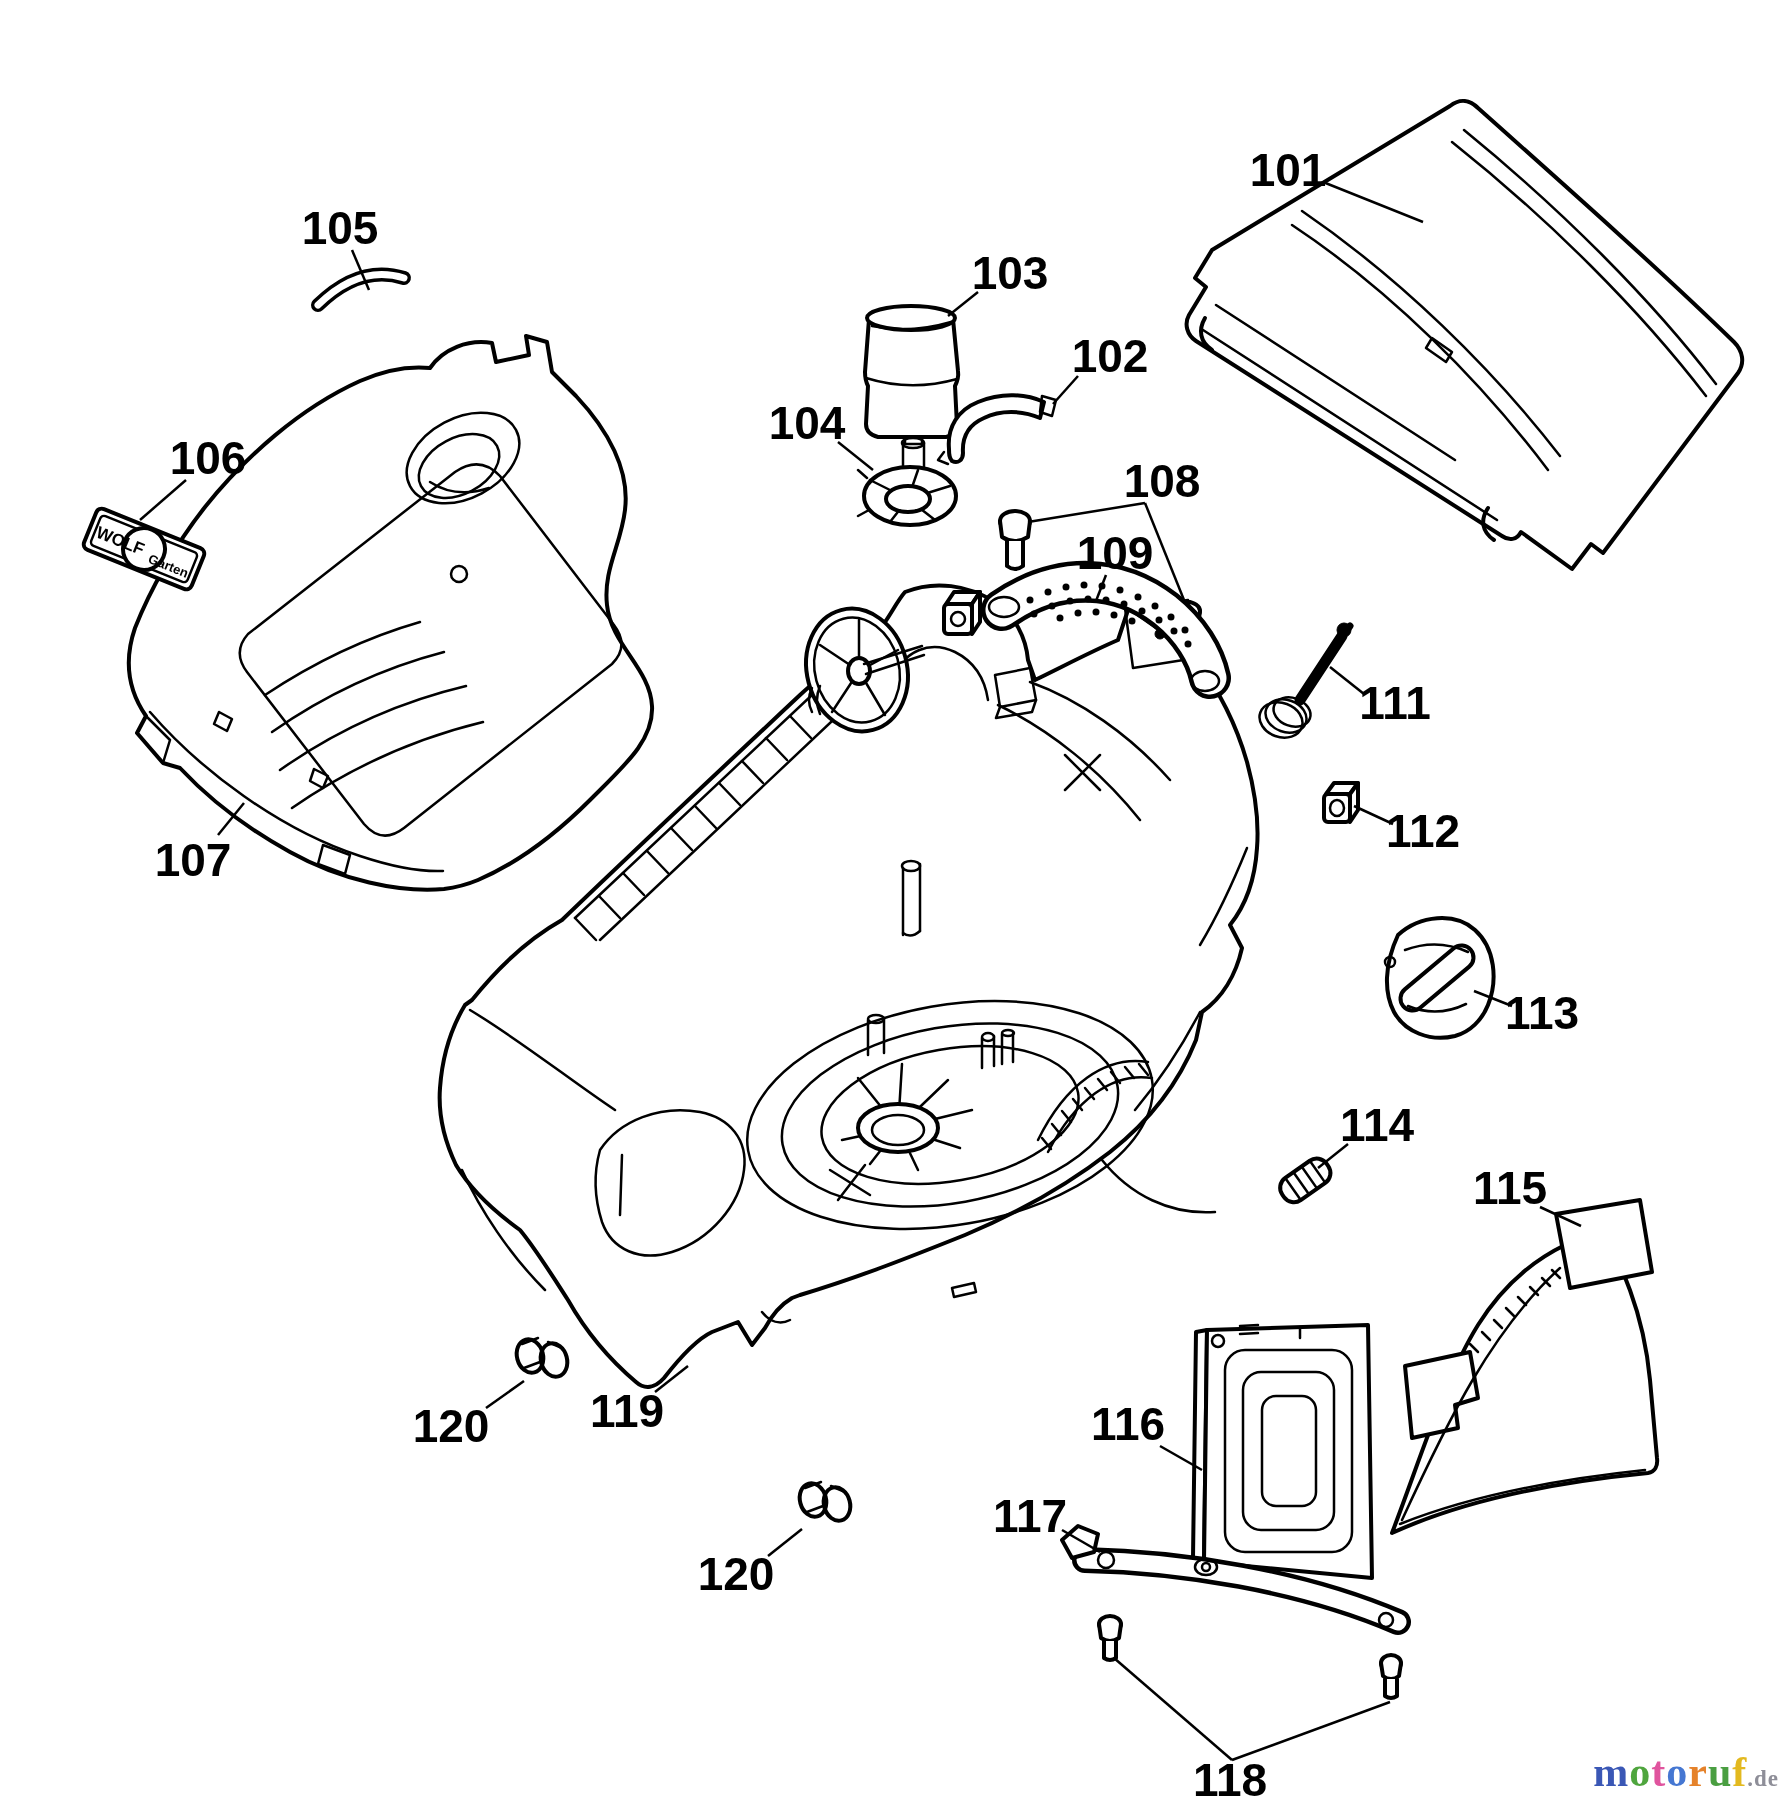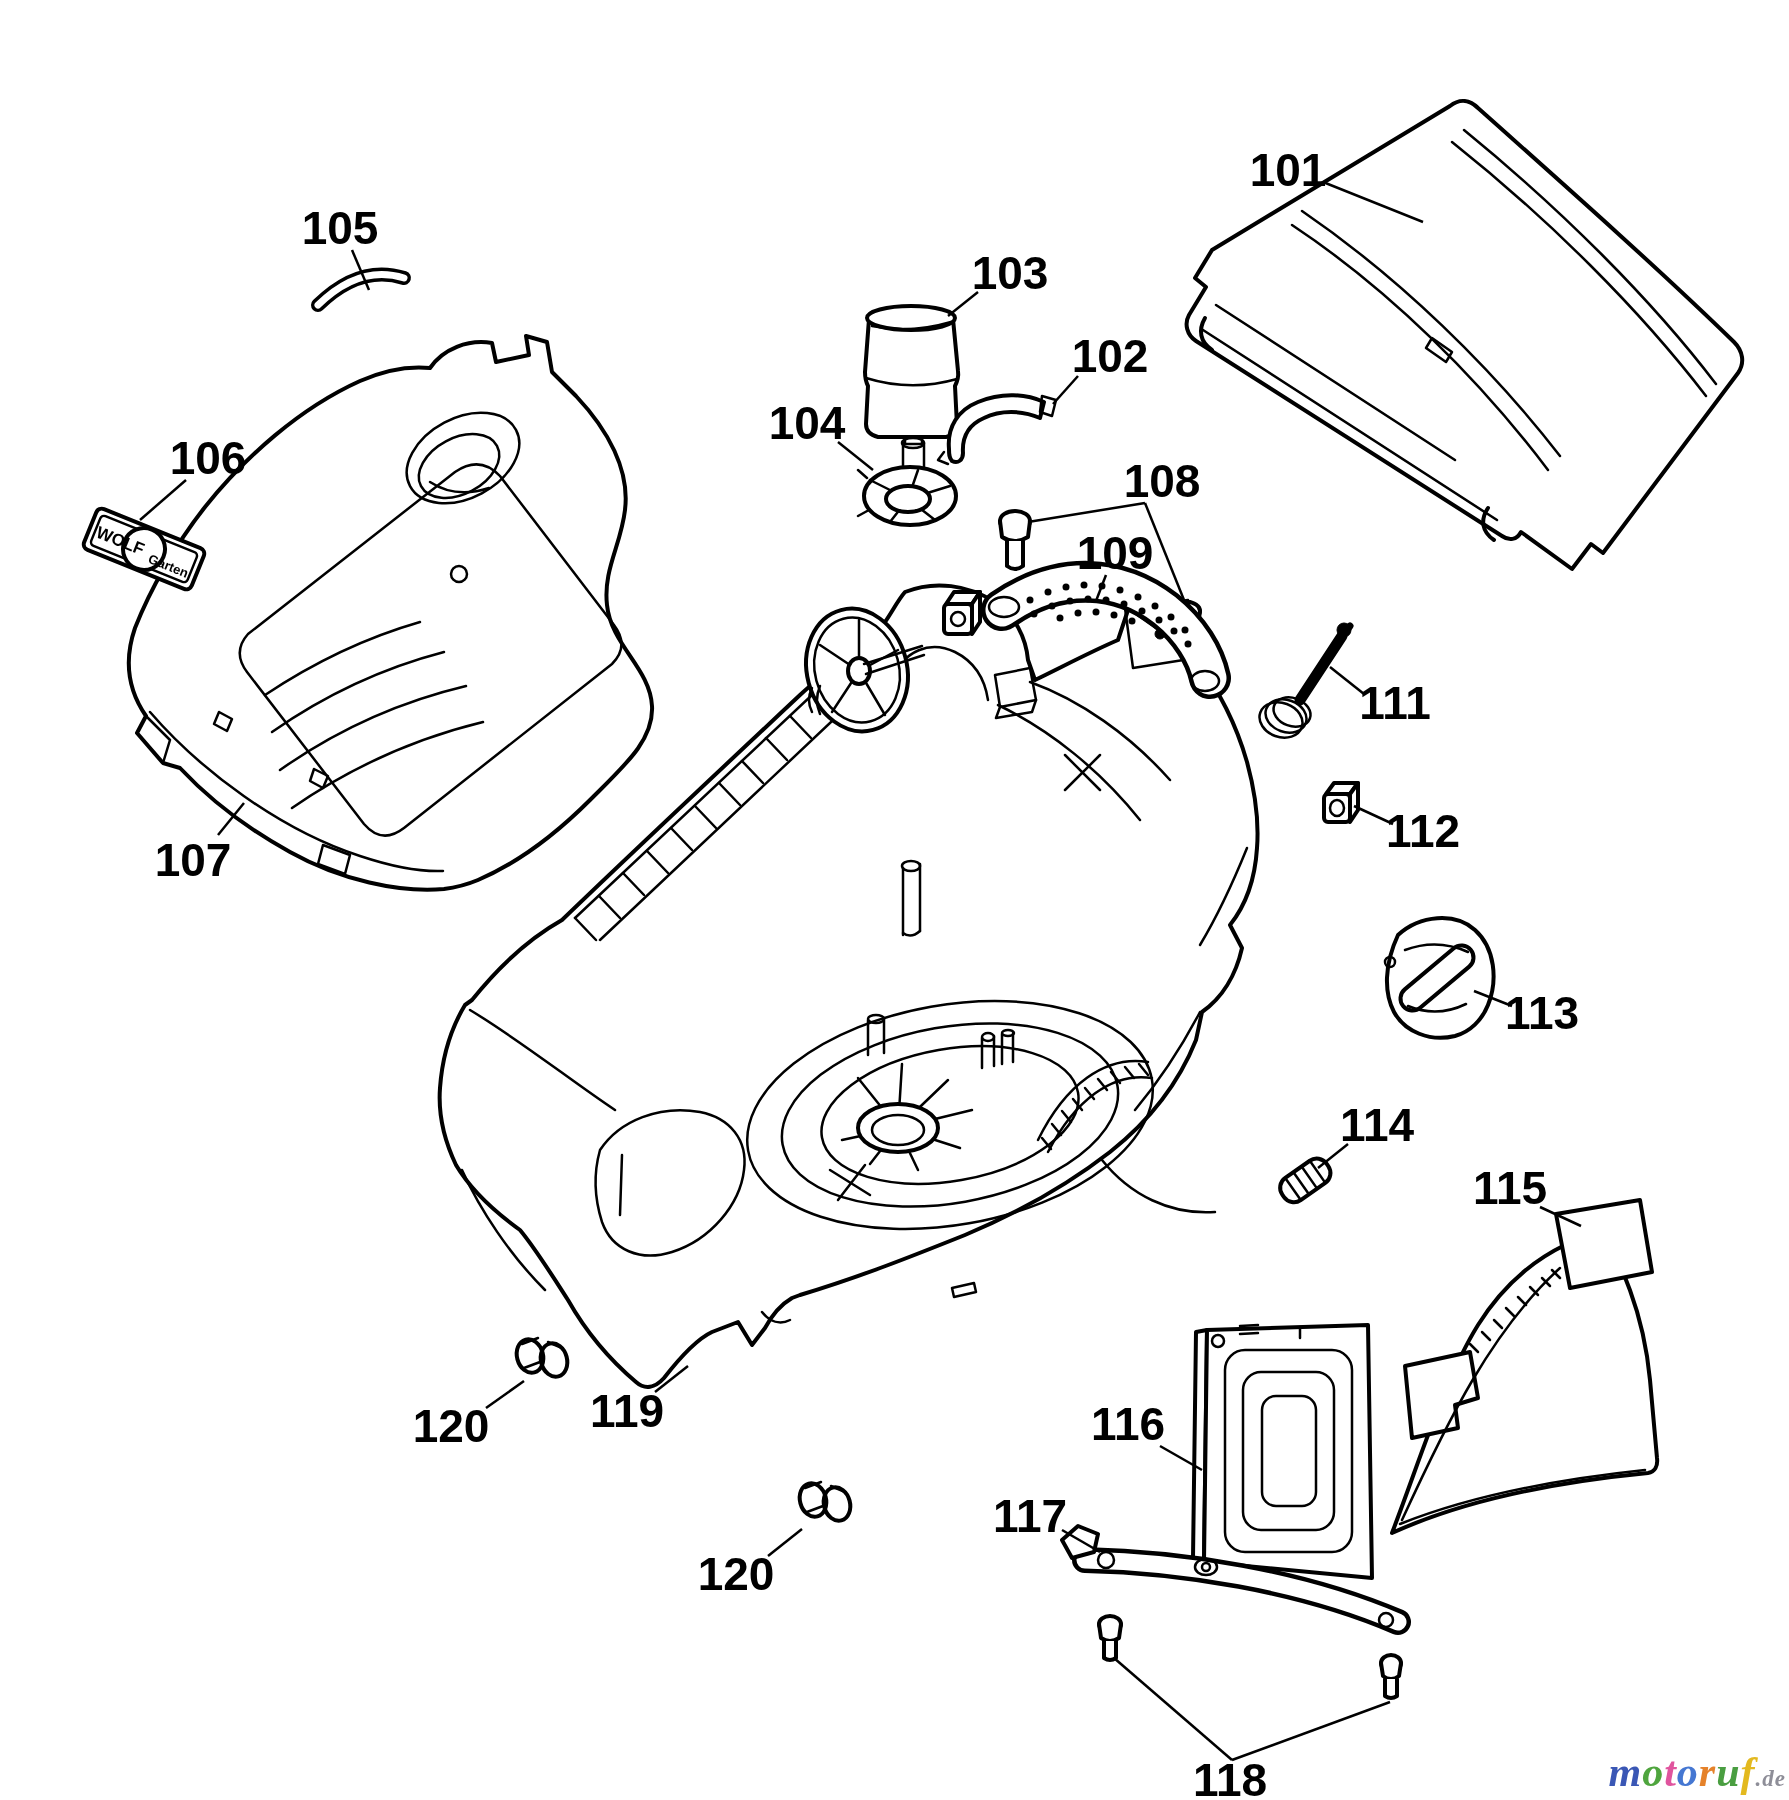--- a/index.html
+++ b/index.html
@@ -9,22 +9,22 @@
   .outline{fill:#ffffff;stroke:#000;stroke-width:4;stroke-linejoin:round;stroke-linecap:round;}
   .solid{fill:#000;stroke:#000;stroke-width:1;}
   .thin{fill:none;stroke:#000;stroke-width:2.5;stroke-linejoin:round;stroke-linecap:round;}
   .thick{fill:none;stroke:#000;stroke-width:4;stroke-linejoin:round;stroke-linecap:round;}
   .band-b{fill:none;stroke:#000;stroke-linecap:round;}
   .band-w{fill:none;stroke:#fff;stroke-linecap:round;}
   .lbl{font:bold 46px "Liberation Sans",sans-serif;fill:#000;}
   .badge-t1{font:bold 17px "Liberation Sans",sans-serif;fill:#000;}
   .badge-t2{font:bold 13px "Liberation Sans",sans-serif;fill:#000;}
   .leader{stroke:#000;stroke-width:2.5;fill:none;}
-  .watermark{position:absolute;right:3px;bottom:4px;font-family:"Liberation Serif",serif;
-             font-weight:bold;font-size:42px;letter-spacing:1px;white-space:nowrap;font-style:italic;}
+  .watermark{position:absolute;right:10px;bottom:4px;font-family:"Liberation Serif",serif;
+             font-weight:bold;font-size:42px;letter-spacing:1px;white-space:nowrap;}
   .watermark .suffix{font-size:23px;font-weight:bold;}
 </style>
 </head>
 <body>
 
 <div class="stage">
 <svg width="1789" height="1800" viewBox="0 0 1789 1800">
 
   <g>
     <path class="outline" d="M430,368 C443,349 468,339 492,343 L496,362 L529,355 L526,336 L547,342 L552,372 L576,396

